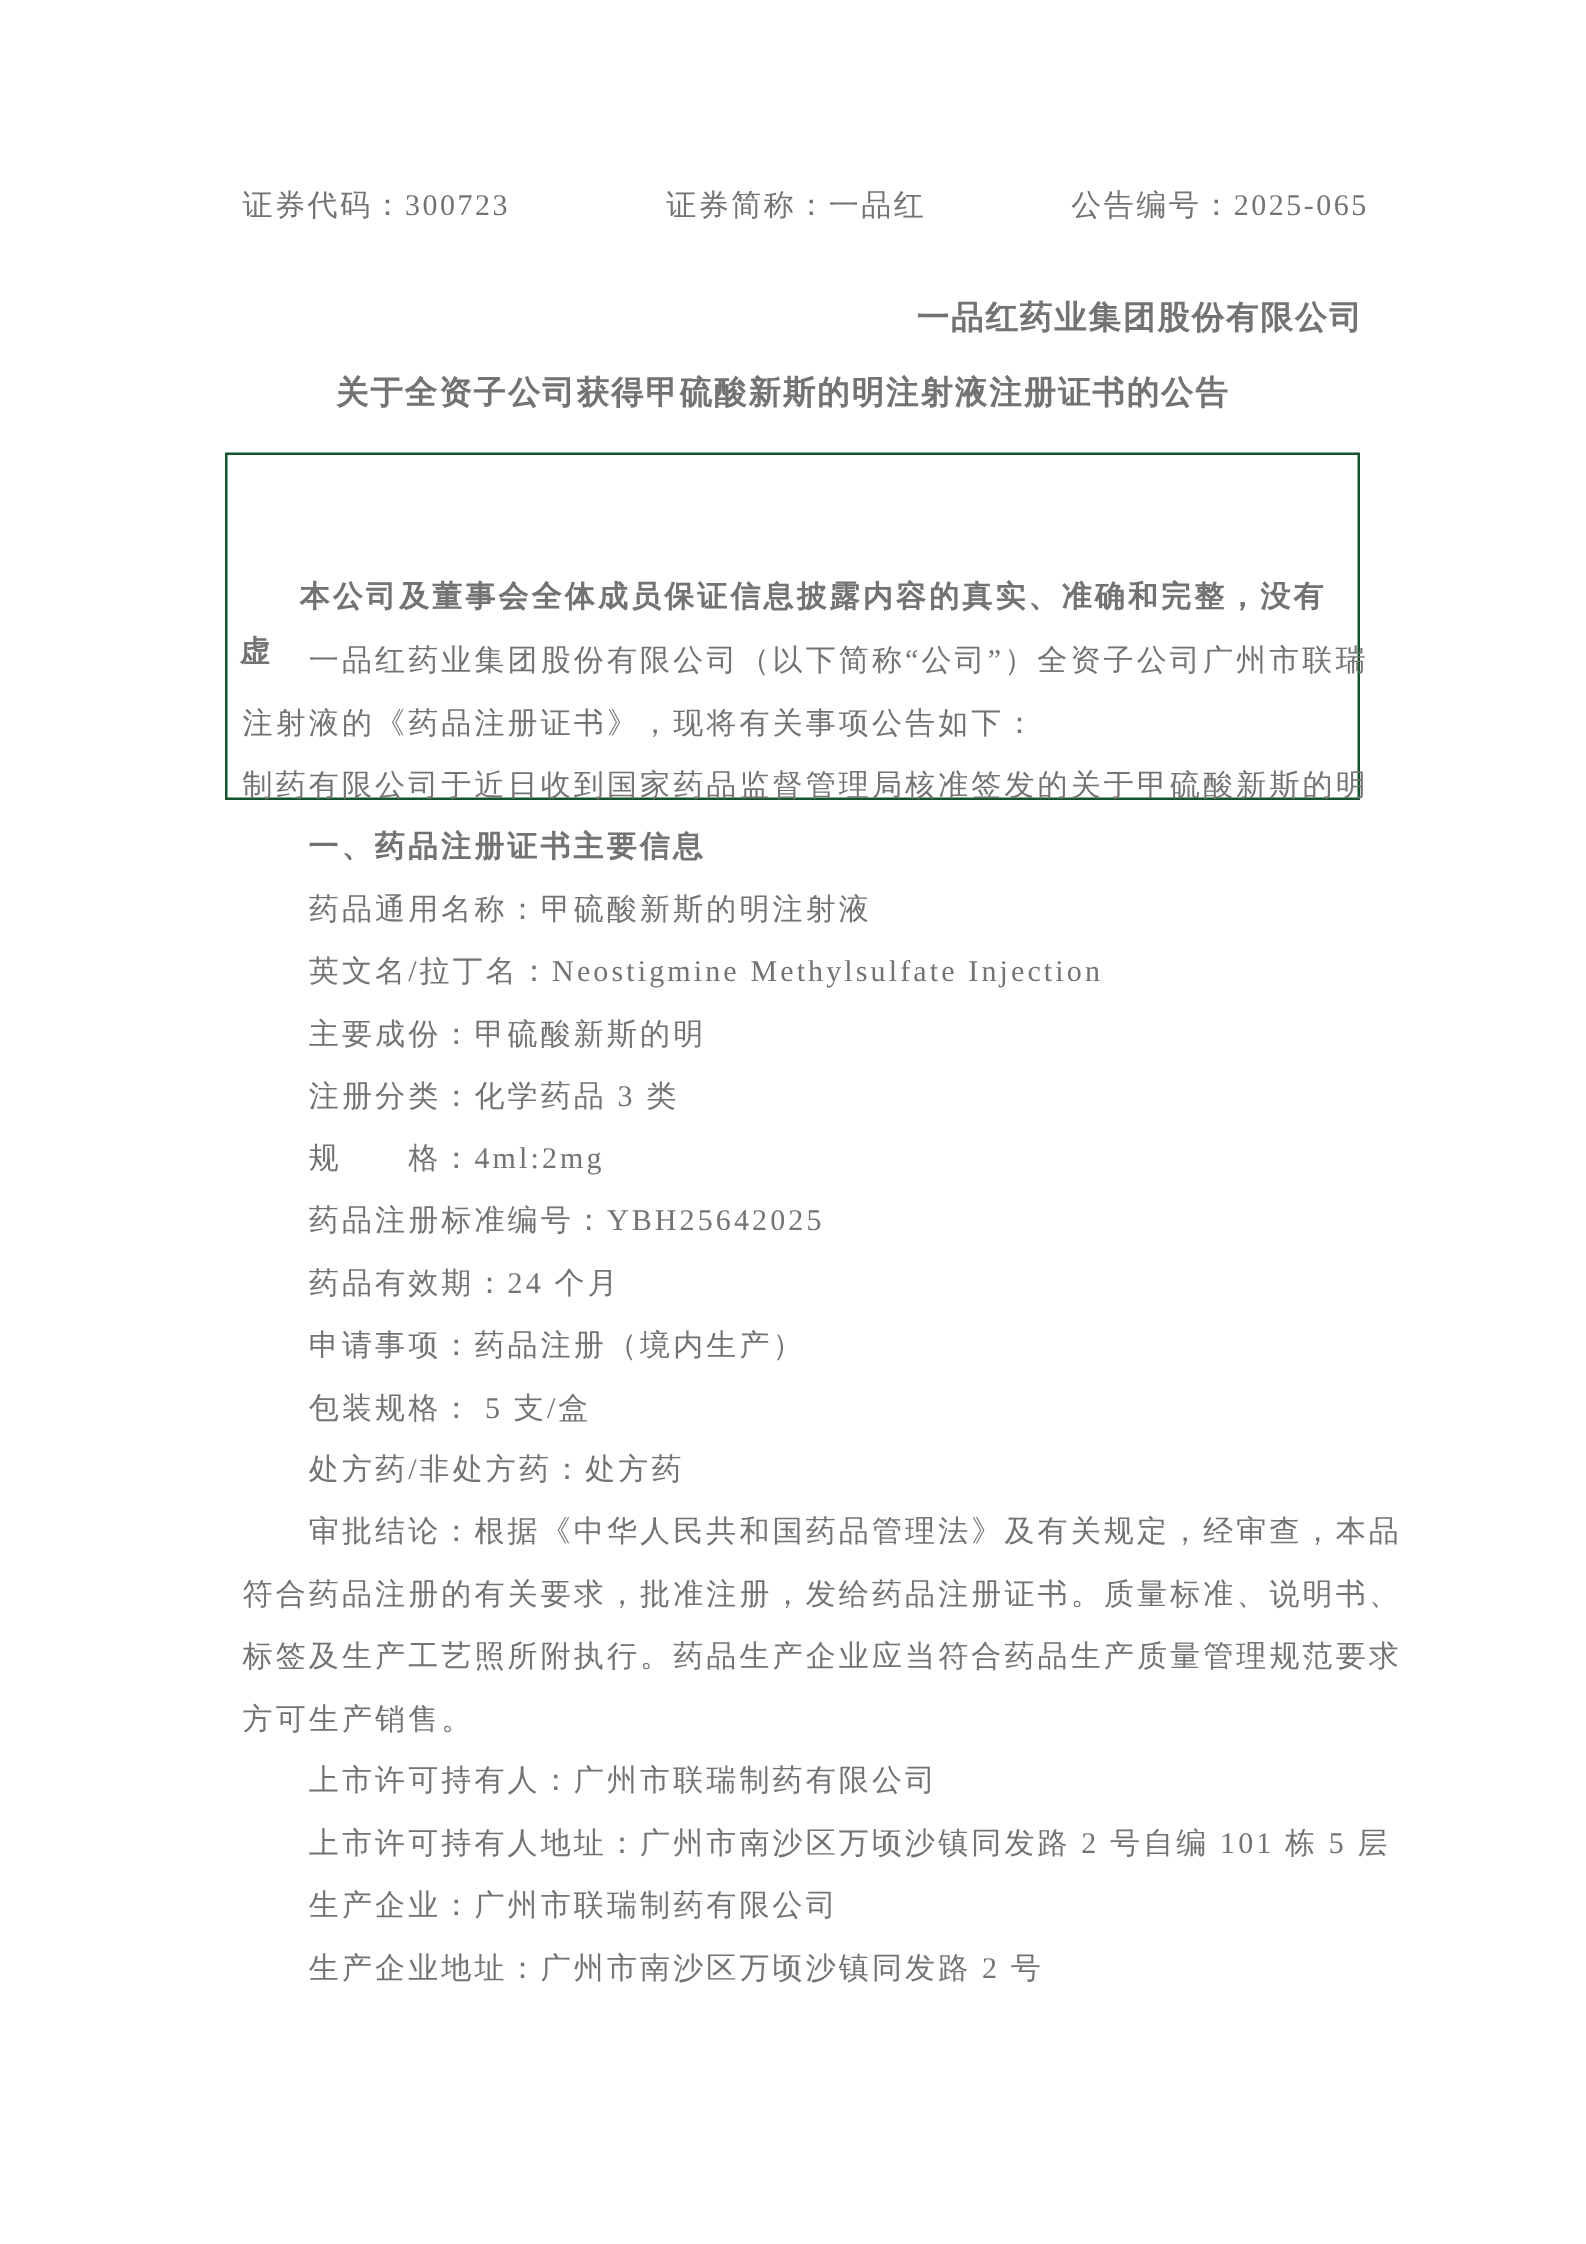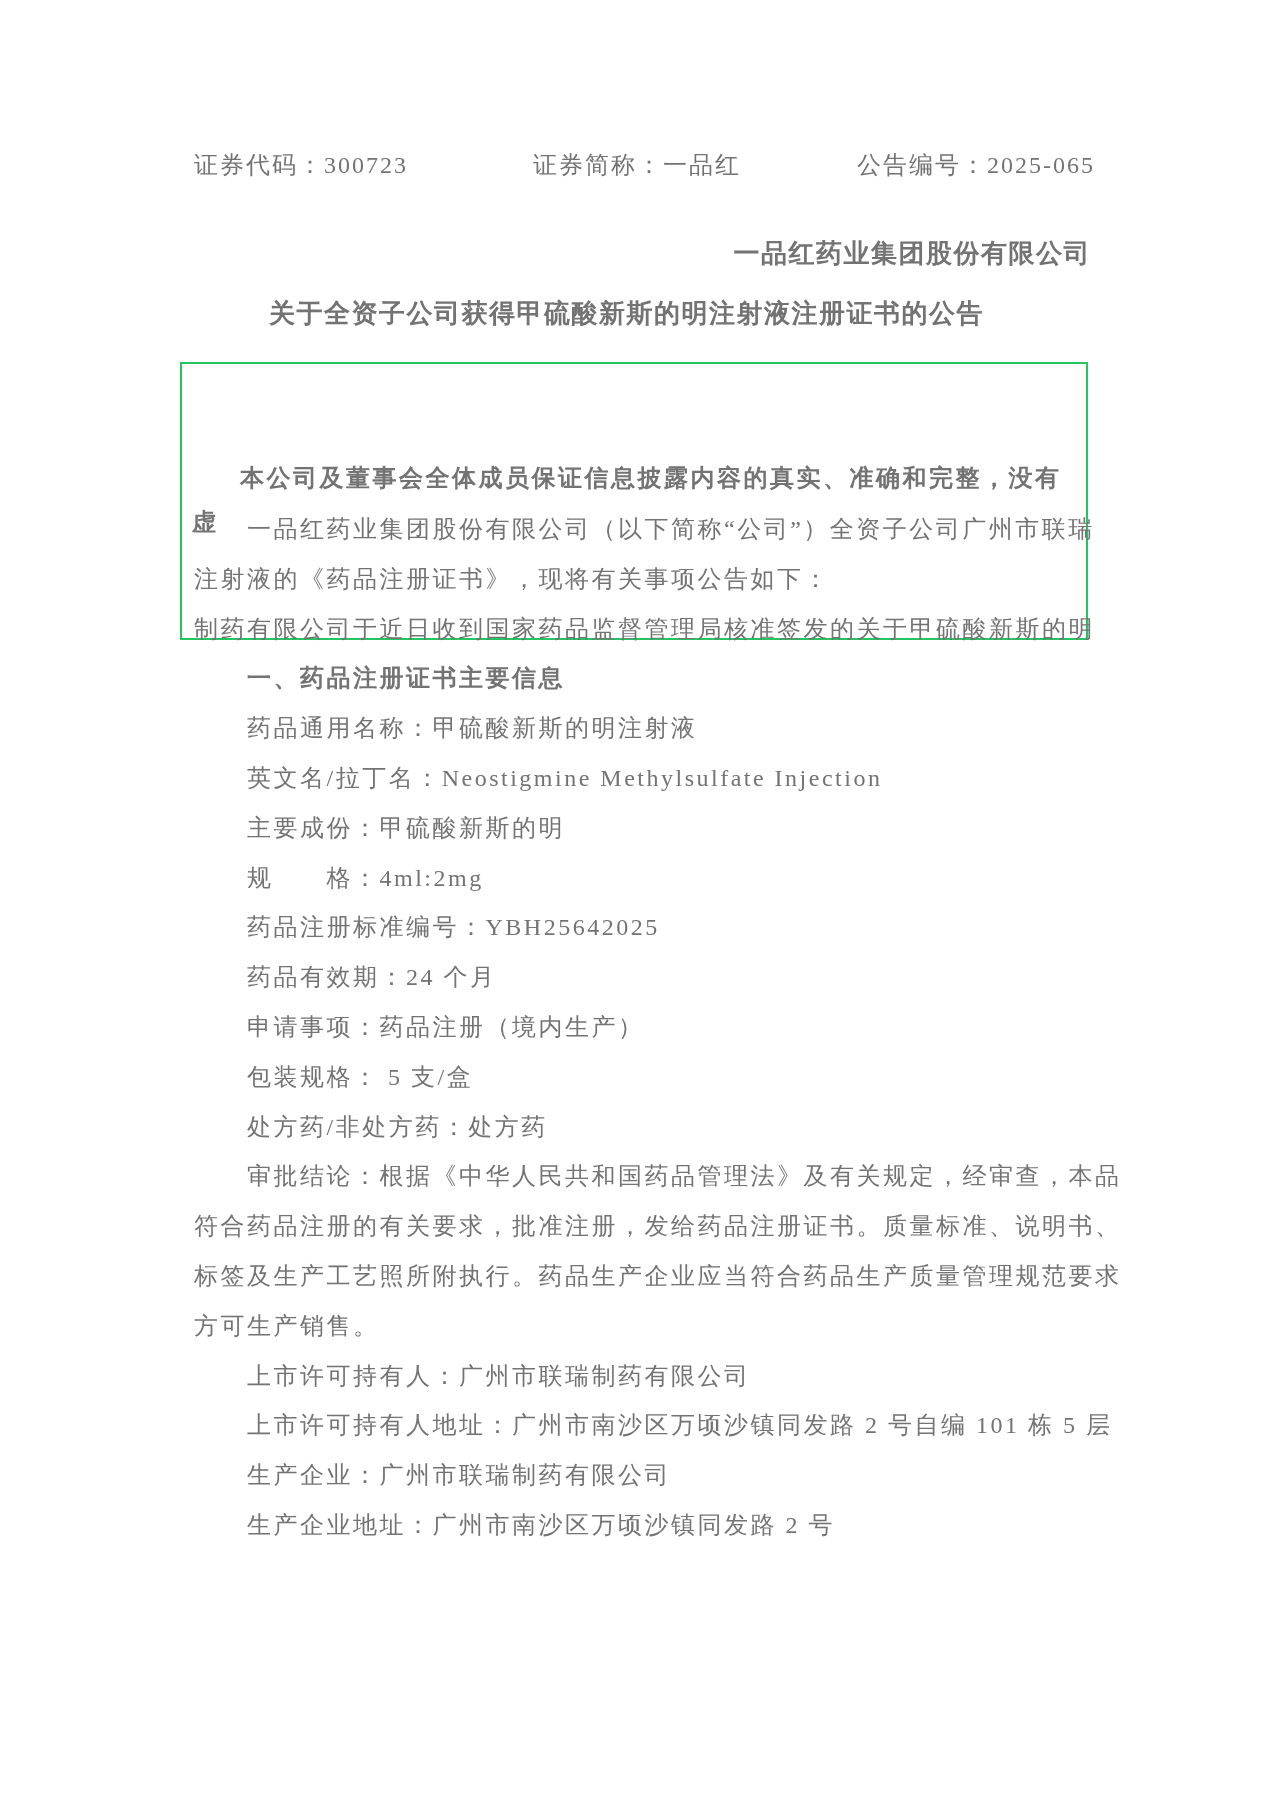--- a/index.html
+++ b/index.html
@@ -55,21 +55,21 @@
     letter-spacing: 1.5px;
     line-height: 36px;
     white-space: pre;
   }
   .disclaimer {
     position: absolute;
     top: 362px;
     left: 180px;
     width: 908px;
     box-sizing: border-box;
-    border: 2px solid #22c55e;
+    border: 2px solid #14532d;
     padding: 4px 10px 6px 10px;
     font-size: 24px;
     font-weight: bold;
     letter-spacing: 2.5px;
     line-height: 44px;
     white-space: pre-wrap;
   }
   .disclaimer .dline1 { text-indent: 2em; }
 
   .body-block {
@@ -108,20 +108,21 @@
   </div>
 
   <div class="body-block">
       <div class="line indent">一品红药业集团股份有限公司（以下简称“公司”）全资子公司广州市联瑞</div>
       <div class="line">注射液的《药品注册证书》，现将有关事项公告如下：</div>
       <div class="line">制药有限公司于近日收到国家药品监督管理局核准签发的关于甲硫酸新斯的明</div>
       <div class="line indent bold">一、药品注册证书主要信息</div>
       <div class="line indent">药品通用名称：甲硫酸新斯的明注射液</div>
       <div class="line indent">英文名/拉丁名：Neostigmine Methylsulfate Injection</div>
       <div class="line indent">主要成份：甲硫酸新斯的明</div>
+      <div class="line indent">注册分类：化学药品 3 类</div>
       <div class="line indent">规　　格：4ml:2mg</div>
       <div class="line indent">药品注册标准编号：YBH25642025</div>
       <div class="line indent">药品有效期：24 个月</div>
       <div class="line indent">申请事项：药品注册（境内生产）</div>
       <div class="line indent">包装规格： 5 支/盒</div>
       <div class="line indent">处方药/非处方药：处方药</div>
       <div class="line indent">审批结论：根据《中华人民共和国药品管理法》及有关规定，经审查，本品</div>
       <div class="line">符合药品注册的有关要求，批准注册，发给药品注册证书。质量标准、说明书、</div>
       <div class="line">标签及生产工艺照所附执行。药品生产企业应当符合药品生产质量管理规范要求</div>
       <div class="line">方可生产销售。</div>

